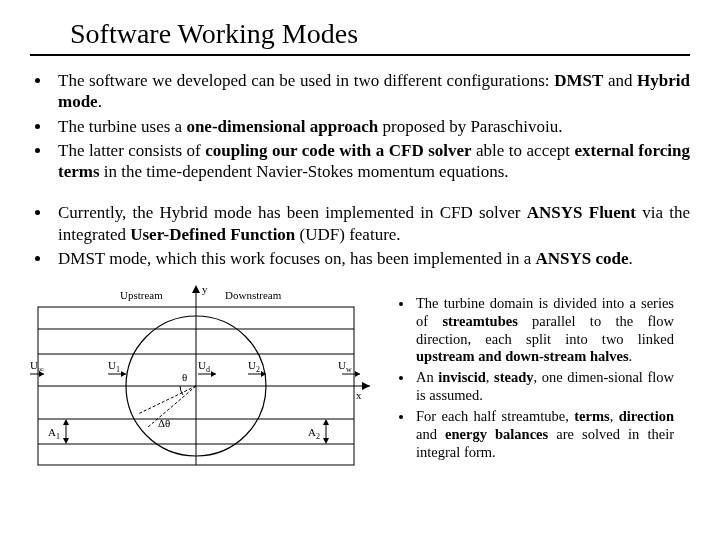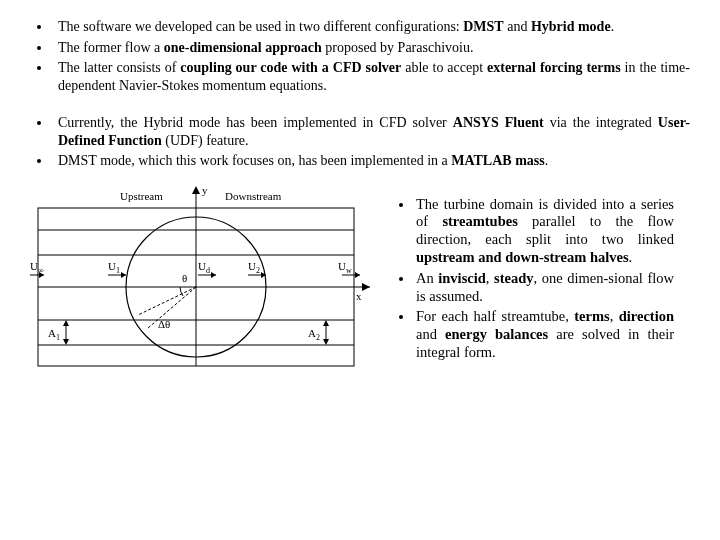--- a/index.html
+++ b/index.html
@@ -22,21 +22,21 @@
     padding-bottom: 4px;
     border-bottom: 2px solid #000;
     margin-bottom: 14px;
   }
   ul.top {
     margin: 0 0 10px 0;
     padding-left: 22px;
     list-style: disc;
   }
   ul.top > li {
-    font-size: 14px;
+    font-size: 17px;
     line-height: 1.25;
     text-align: justify;
     margin-bottom: 3px;
     padding-left: 6px;
   }
   .gap {
     height: 10px;
   }
   .lower {
     display: flex;
@@ -67,41 +67,42 @@
   svg text {
     font-family: "Times New Roman", serif;
     font-size: 11px;
   }
   .sub { font-size: 8px; }
 </style>
 </head>
 <body>
 
 <div class="slide">
+  <div class="title">Software Working Modes</div>
 
   <ul class="top">
     <li>
       <span>The software we developed can be used in two different configurations: </span><span class="bold">DMST</span><span> and </span><span class="bold">Hybrid mode</span><span>.</span>
     </li>
     <li>
-      <span>The former flow a </span><span class="bold">one-dimensional approach</span><span> proposed by Paraschivoiu.</span>
+      <span>The turbine uses a </span><span class="bold">one-dimensional approach</span><span> proposed by Paraschivoiu.</span>
     </li>
     <li>
       <span>The latter consists of </span><span class="bold">coupling our code with a CFD solver</span><span> able to accept </span><span class="bold">external forcing terms</span><span> in the time-dependent Navier-Stokes momentum equations.</span>
     </li>
   </ul>
 
   <div class="gap"></div>
 
   <ul class="top">
     <li>
       <span>Currently, the Hybrid mode has been implemented in CFD solver </span><span class="bold">ANSYS Fluent</span><span> via the integrated </span><span class="bold">User-Defined Function</span><span> (UDF) feature.</span>
     </li>
     <li>
-      <span>DMST mode, which this work focuses on, has been implemented in a </span><span class="bold">MATLAB mass</span><span>.</span>
+      <span>DMST mode, which this work focuses on, has been implemented in a </span><span class="bold">ANSYS code</span><span>.</span>
     </li>
   </ul>
 
   <div class="lower">
     <div class="diagram-wrap">
       <svg width="340" height="200" viewBox="0 0 340 200">
 
         <rect x="8" y="28" width="316" height="158" fill="none" stroke="#000" stroke-width="1"></rect>
 
         <line x1="8" y1="50" x2="324" y2="50" stroke="#000"></line>

